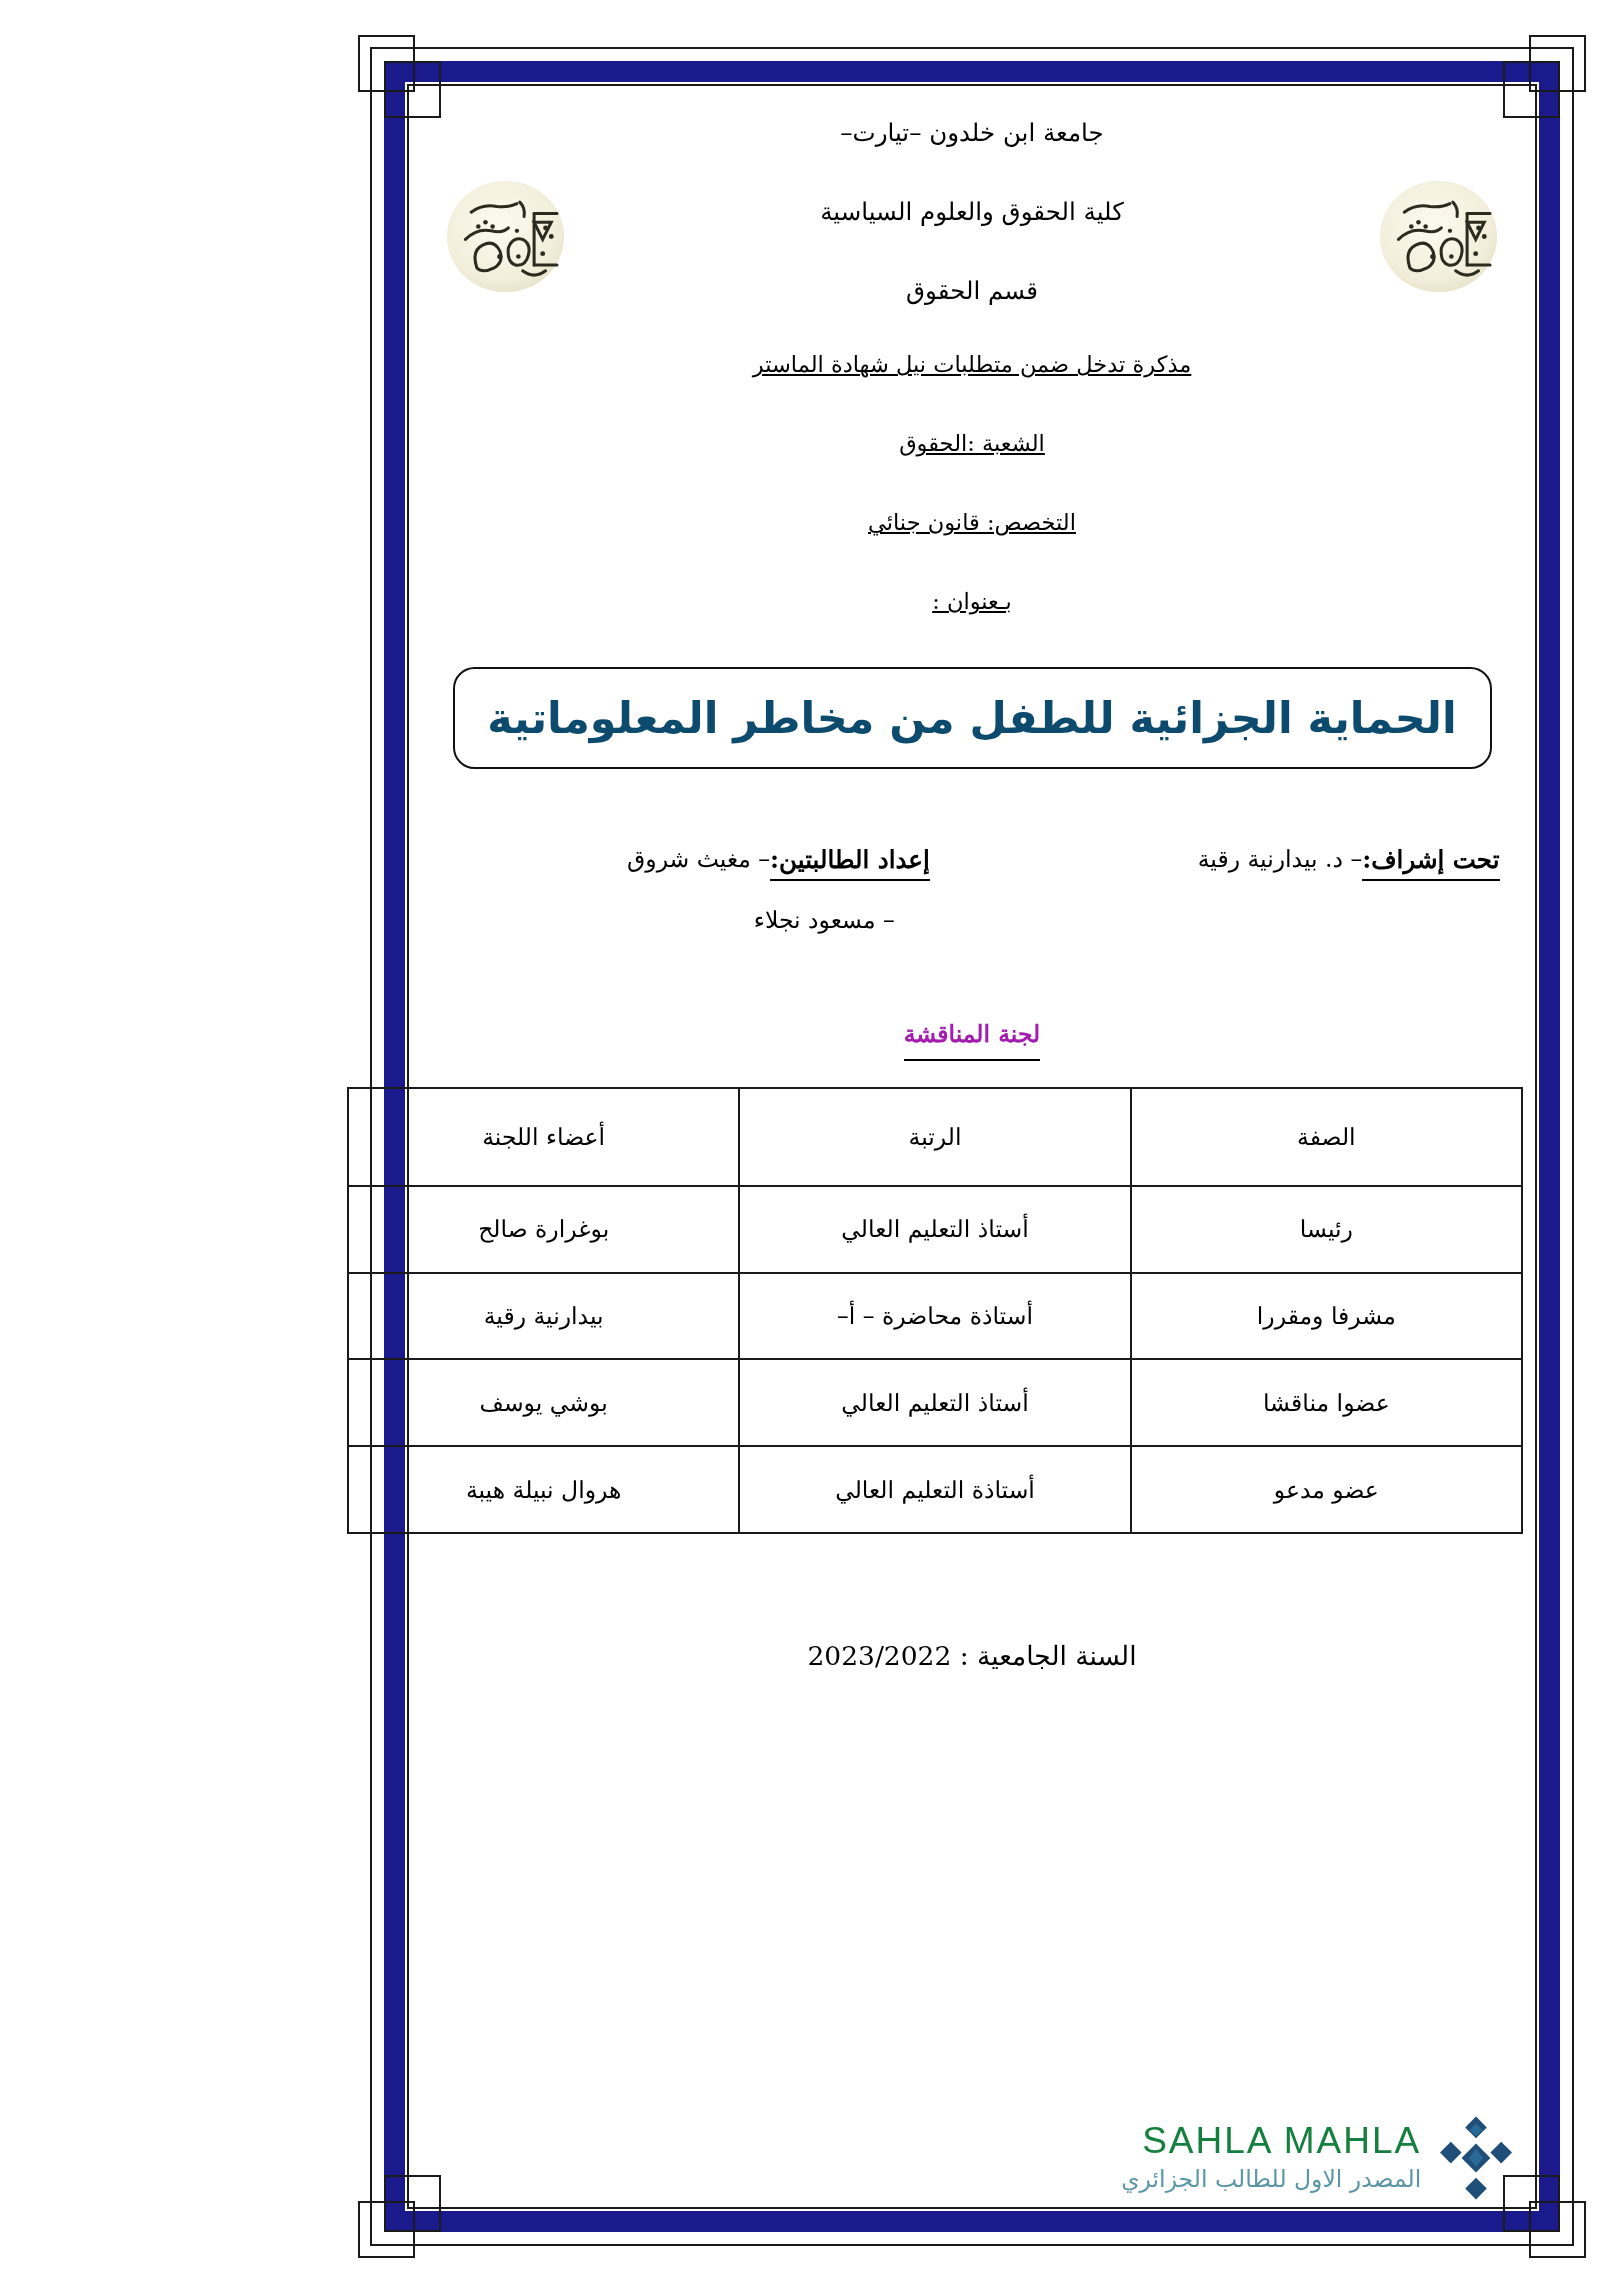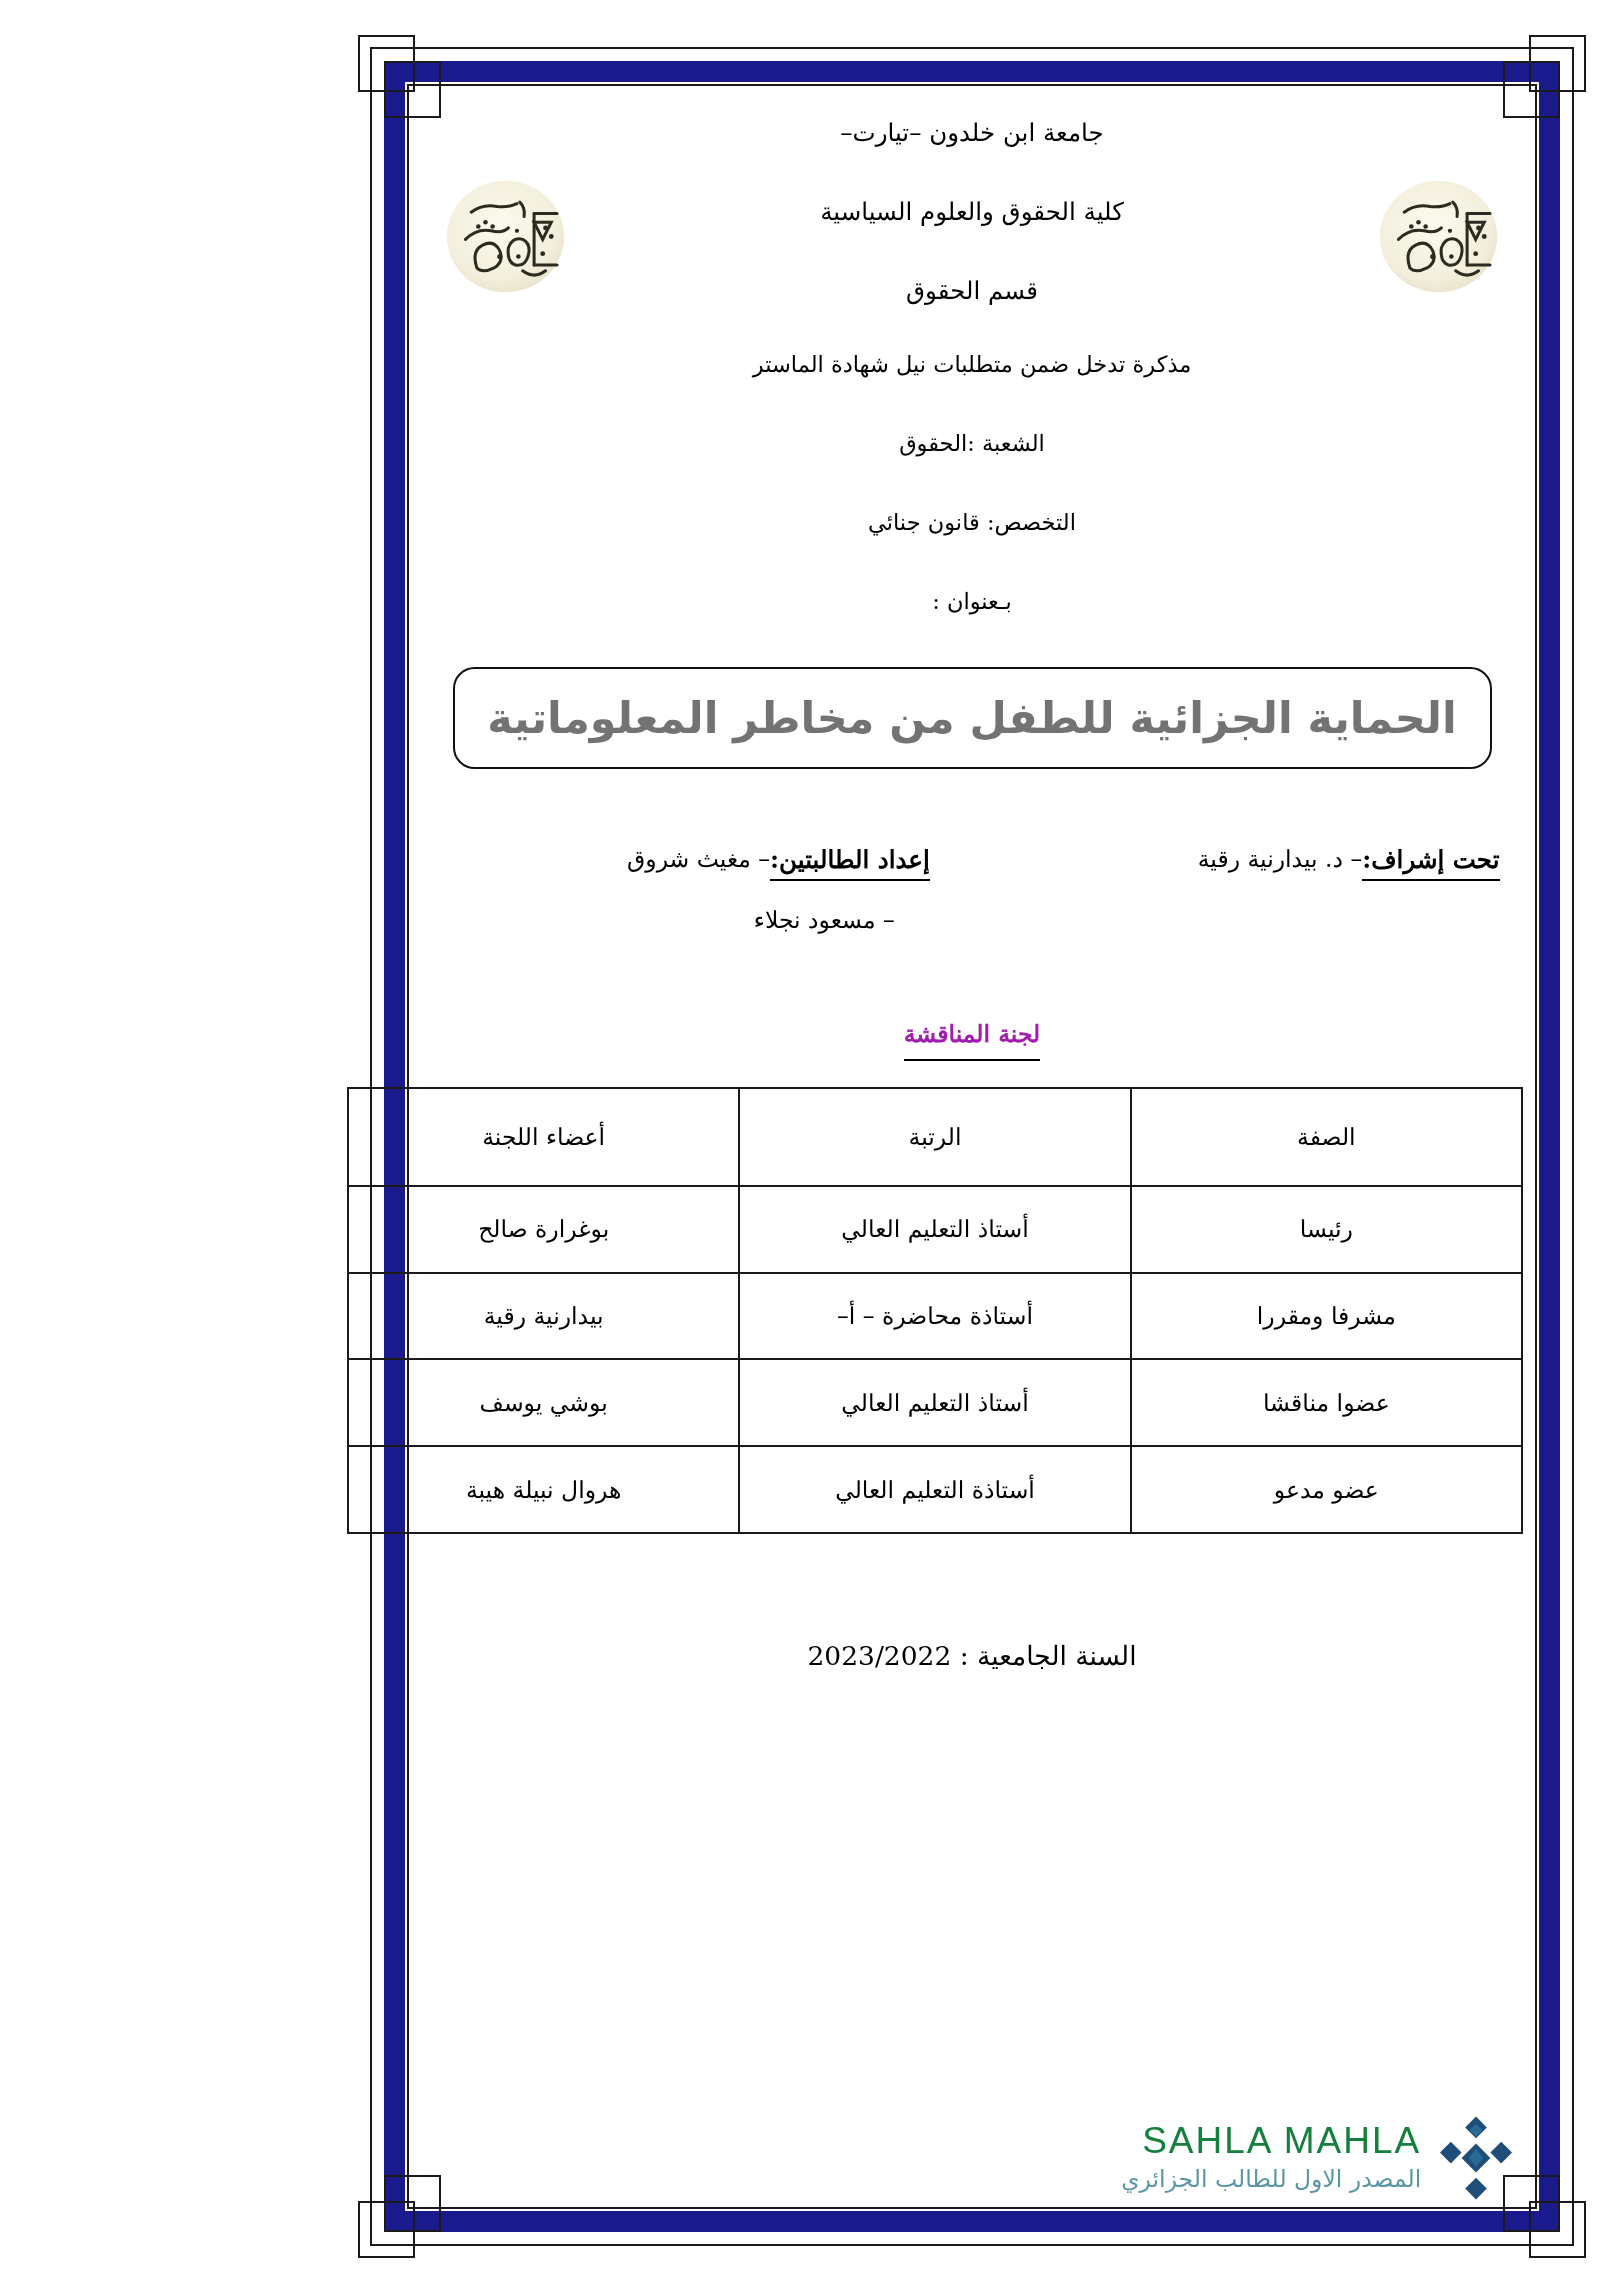--- a/index.html
+++ b/index.html
@@ -112,40 +112,41 @@
   .logo.left  { left: 9.8px; }
   .logo.right { right: 9.8px; }
 
   
   .info-line {
     font-family: "DejaVu Serif", "Liberation Serif", serif;
     font-size: 22.5px;
     text-align: center;
     margin: 0 0 53px 0;
     color: #000;
+    text-decoration: underline;
   }
 
   
   .title-box {
     margin: 5.9px auto 0 auto;
     width: 1039px;
     min-height: 102px;
     border: 2.5px solid #111;
     border-radius: 21.6px;
     display: flex;
     align-items: center;
     justify-content: center;
     box-sizing: border-box;
     padding: 7.8px 25.5px;
   }
   .title-text {
     font-family: "DejaVu Sans", "Liberation Sans", sans-serif;
     font-size: 43px;
     font-weight: 700;
-    color: #737373;
+    color: #0c4a6e;
     line-height: 1.25;
     text-align: right;
     letter-spacing: 0.5px;
   }
 
   
   .people {
     display: flex;
     justify-content: space-between;
     margin-top: 76px;

